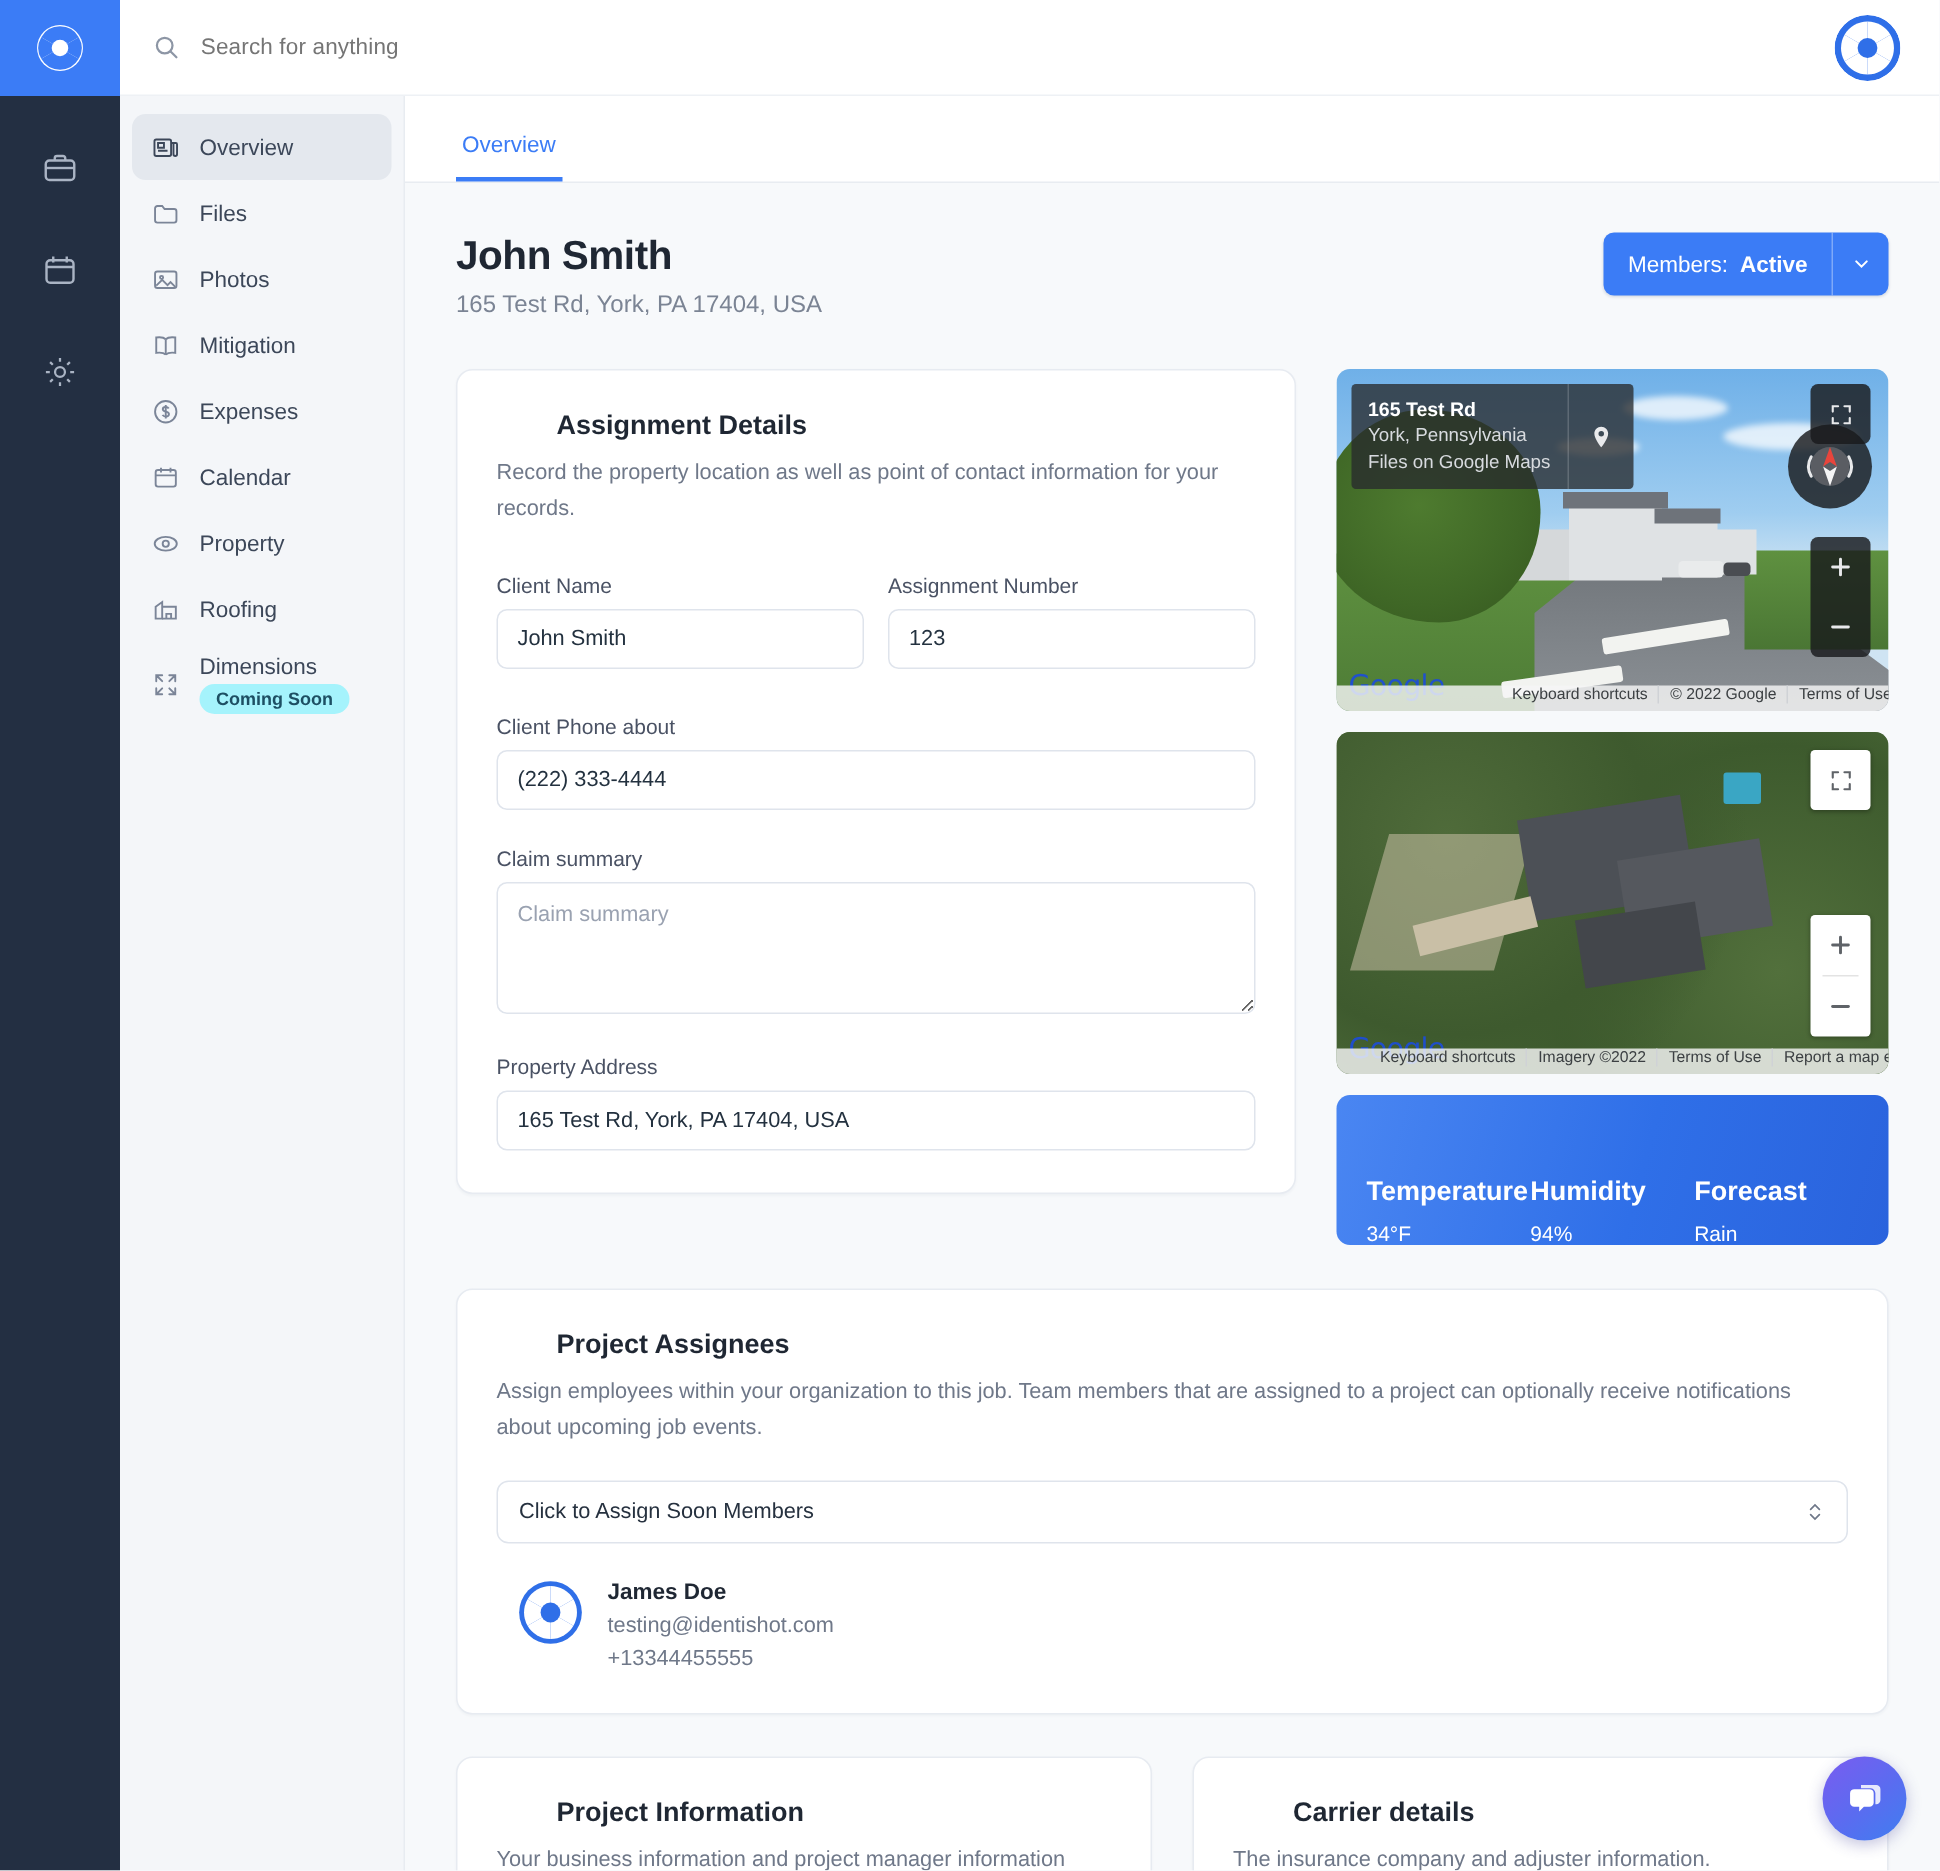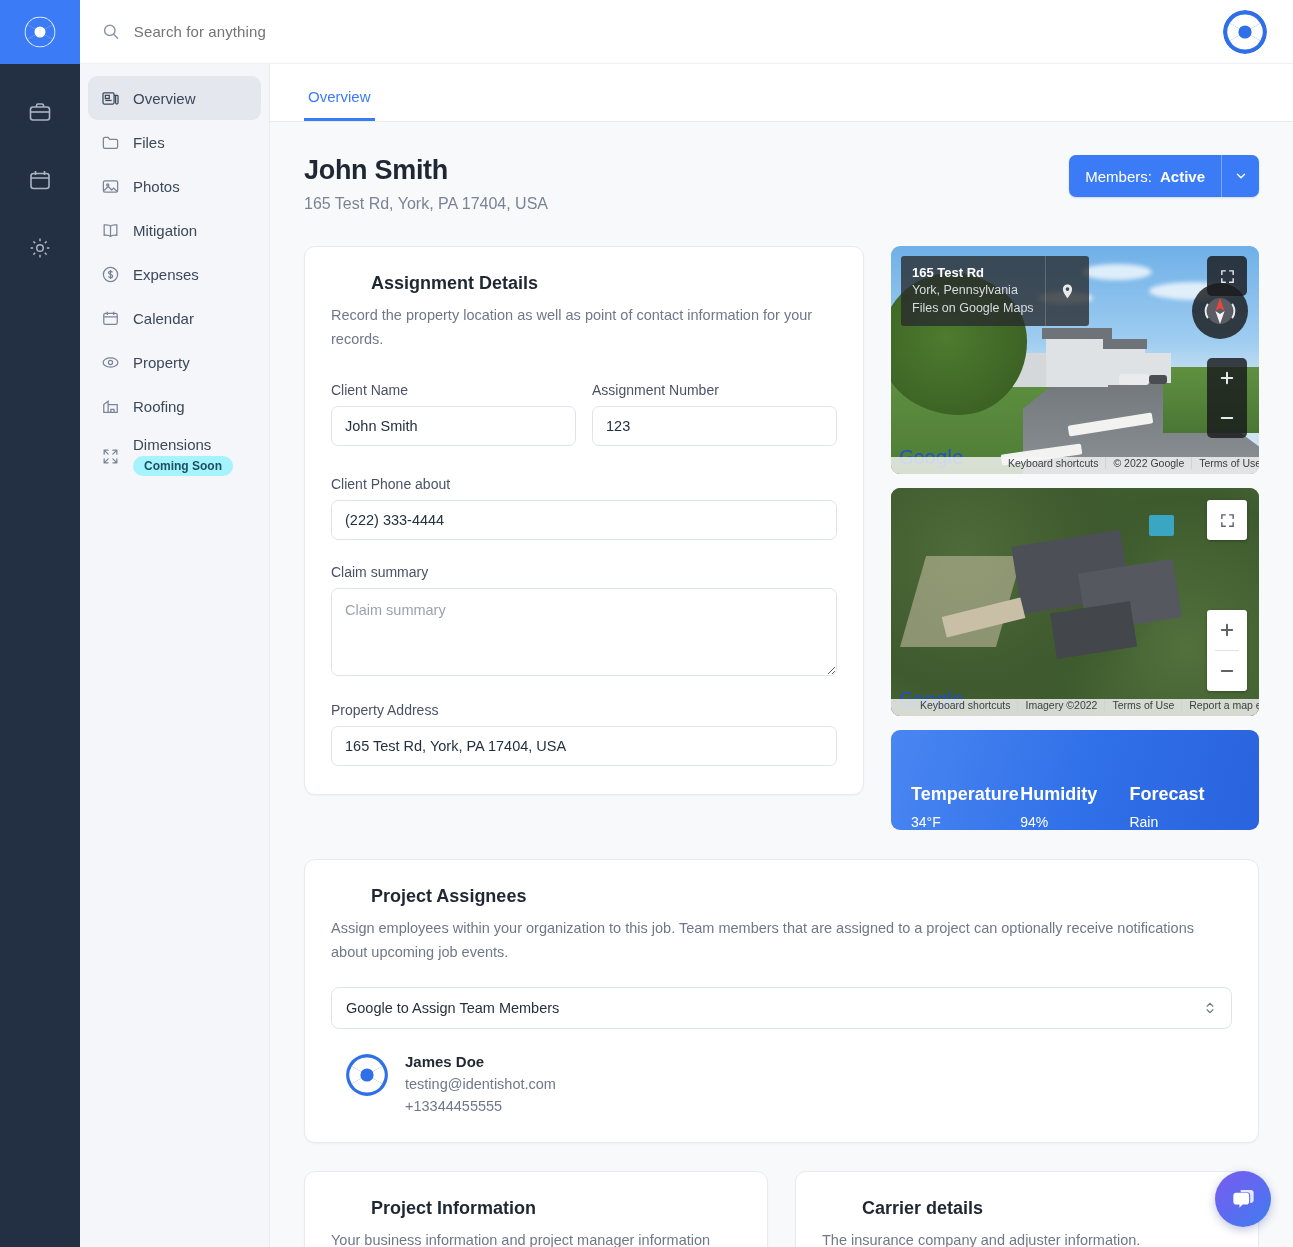--- a/index.html
+++ b/index.html
@@ -584,21 +584,21 @@
 
         </div>
       </div>
 
       <div class="card assignees">
         <div class="card-pad">
           <div class="card-title">Project Assignees</div>
           <div class="card-desc" style="max-width:900px">Assign employees within your organization to this job. Team members that are assigned to a project can optionally receive notifications about upcoming job events.</div>
 
           <div class="select-box">
-            <span>Google to Assign Team Members</span>
+            <span>Click to Assign Soon Members</span>
             <svg width="14" height="18" viewBox="0 0 24 28" fill="none" stroke="#6f7889" stroke-width="2" stroke-linecap="round">
               <path d="M7 11l5-5 5 5M7 17l5 5 5-5"></path>
             </svg>
           </div>
 
           <div class="member">
             <div class="member-av">
               <svg width="44" height="44" viewBox="0 0 40 40">
                 <circle cx="20" cy="20" r="19" fill="#2f6fe8"></circle>
                 <g fill="#ffffff">

